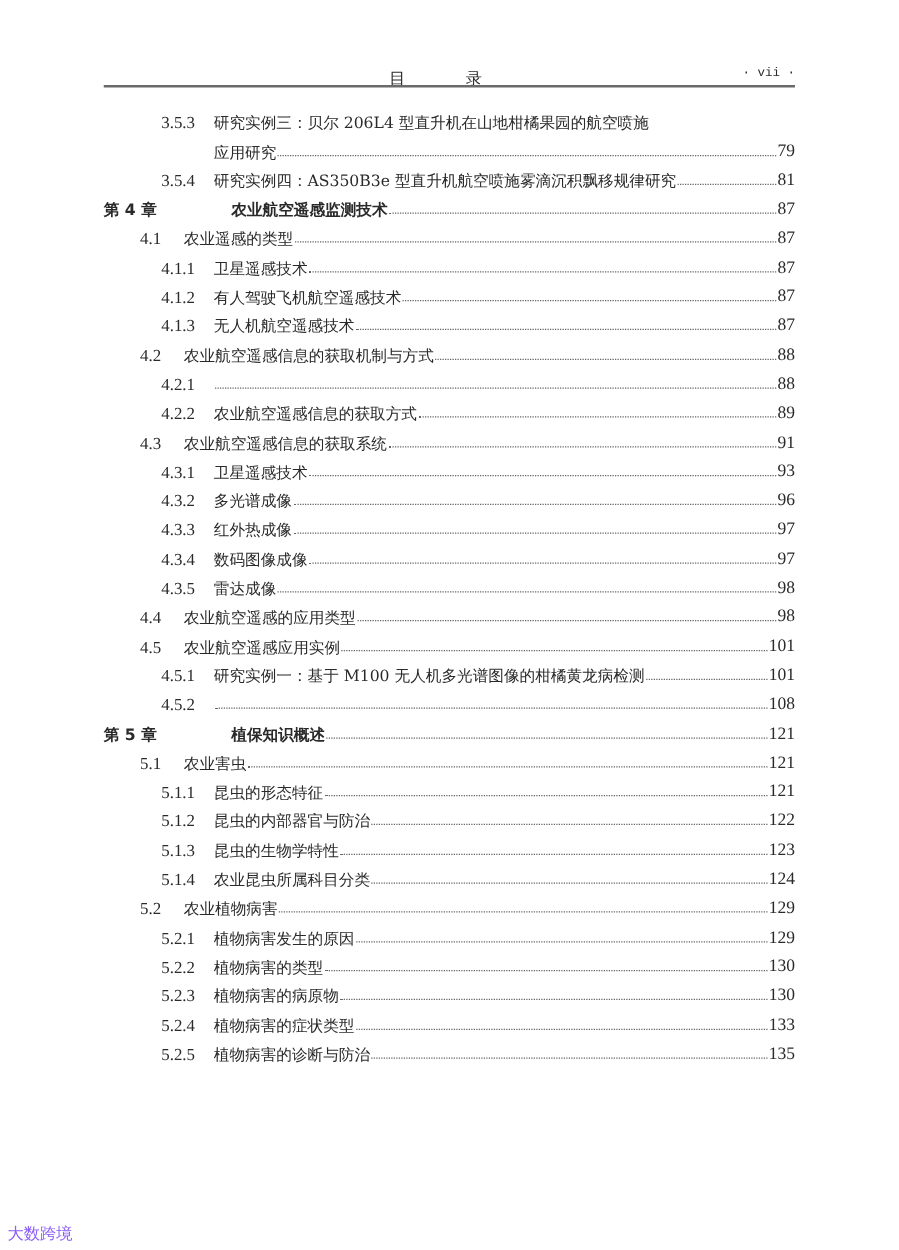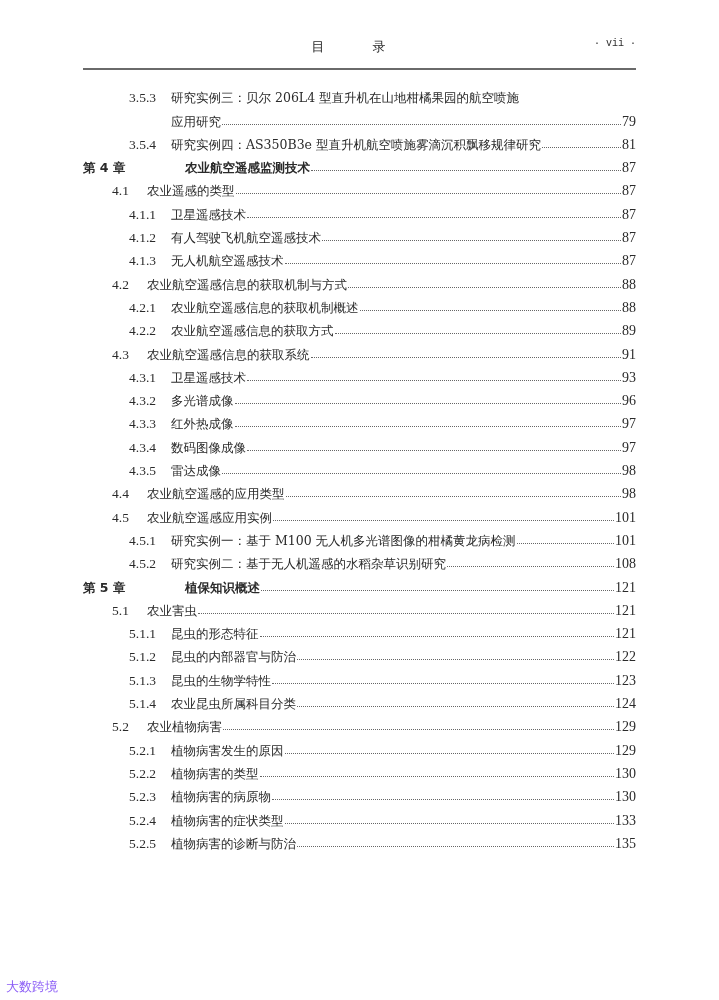--- a/index.html
+++ b/index.html
@@ -1,18 +1,18 @@
 <!DOCTYPE html>
 <html><head>
 <meta charset="utf-8">
 <style>
   html, body { margin:0; padding:0; background:#ffffff; }
   body { width:719px; height:1000px; position:relative; overflow:hidden;
          font-family:"DejaVu Serif","Liberation Serif",serif; color:#2a2a2a; }
-  .header { position:absolute; left:83px; top:38px; width:553px; height:22px; }
+  .header { position:absolute; left:83px; top:54px; width:553px; height:22px; }
   .header-title { position:absolute; left:0; right:0; top:0; text-align:center;
                   font-size:13px; letter-spacing:22px; }
   .header-page { position:absolute; right:0; top:0; font-size:10px; font-family:Liberation Mono, monospace; }
   .header-rule { position:absolute; left:83px; top:68px; width:553px; height:1.5px; background:#6a6a6a; }
   .toc { position:absolute; left:83px; top:83px; width:553px; }
   .row { position:relative; height:23.3px; display:flex; align-items:flex-end; font-size:12.5px; line-height:16px; }
   .row .num { flex:0 0 auto; font-family:"Liberation Serif",serif; font-size:13.5px; }
   .row .title { flex:0 0 auto; white-space:nowrap; }
   .row .dots { flex:1 1 auto; overflow:hidden; white-space:nowrap; color:#555; margin:0 1px;
                border-bottom:1.5px dotted #666; height:0; margin-bottom:5px; }
@@ -83,21 +83,20 @@
       <span class="pg">87</span>
     </div>
     <div class="row lvl1">
       <span class="num">4.2</span>
       <span class="title">农业航空遥感信息的获取机制与方式</span>
       <span class="dots"></span>
       <span class="pg">88</span>
     </div>
     <div class="row lvl2">
       <span class="num">4.2.1</span>
-      <span class="title">农业航空遥感信息的获取机制概述</span>
       <span class="dots"></span>
       <span class="pg">88</span>
     </div>
     <div class="row lvl2">
       <span class="num">4.2.2</span>
       <span class="title">农业航空遥感信息的获取方式</span>
       <span class="dots"></span>
       <span class="pg">89</span>
     </div>
     <div class="row lvl1">
@@ -149,21 +148,20 @@
       <span class="pg">101</span>
     </div>
     <div class="row lvl2">
       <span class="num">4.5.1</span>
       <span class="title">研究实例一：基于 M100 无人机多光谱图像的柑橘黄龙病检测</span>
       <span class="dots"></span>
       <span class="pg">101</span>
     </div>
     <div class="row lvl2">
       <span class="num">4.5.2</span>
-      <span class="title">研究实例二：基于无人机遥感的水稻杂草识别研究</span>
       <span class="dots"></span>
       <span class="pg">108</span>
     </div>
     <div class="row lvl0">
       <span class="num">第 5 章</span>
       <span class="title">植保知识概述</span>
       <span class="dots"></span>
       <span class="pg">121</span>
     </div>
     <div class="row lvl1">

